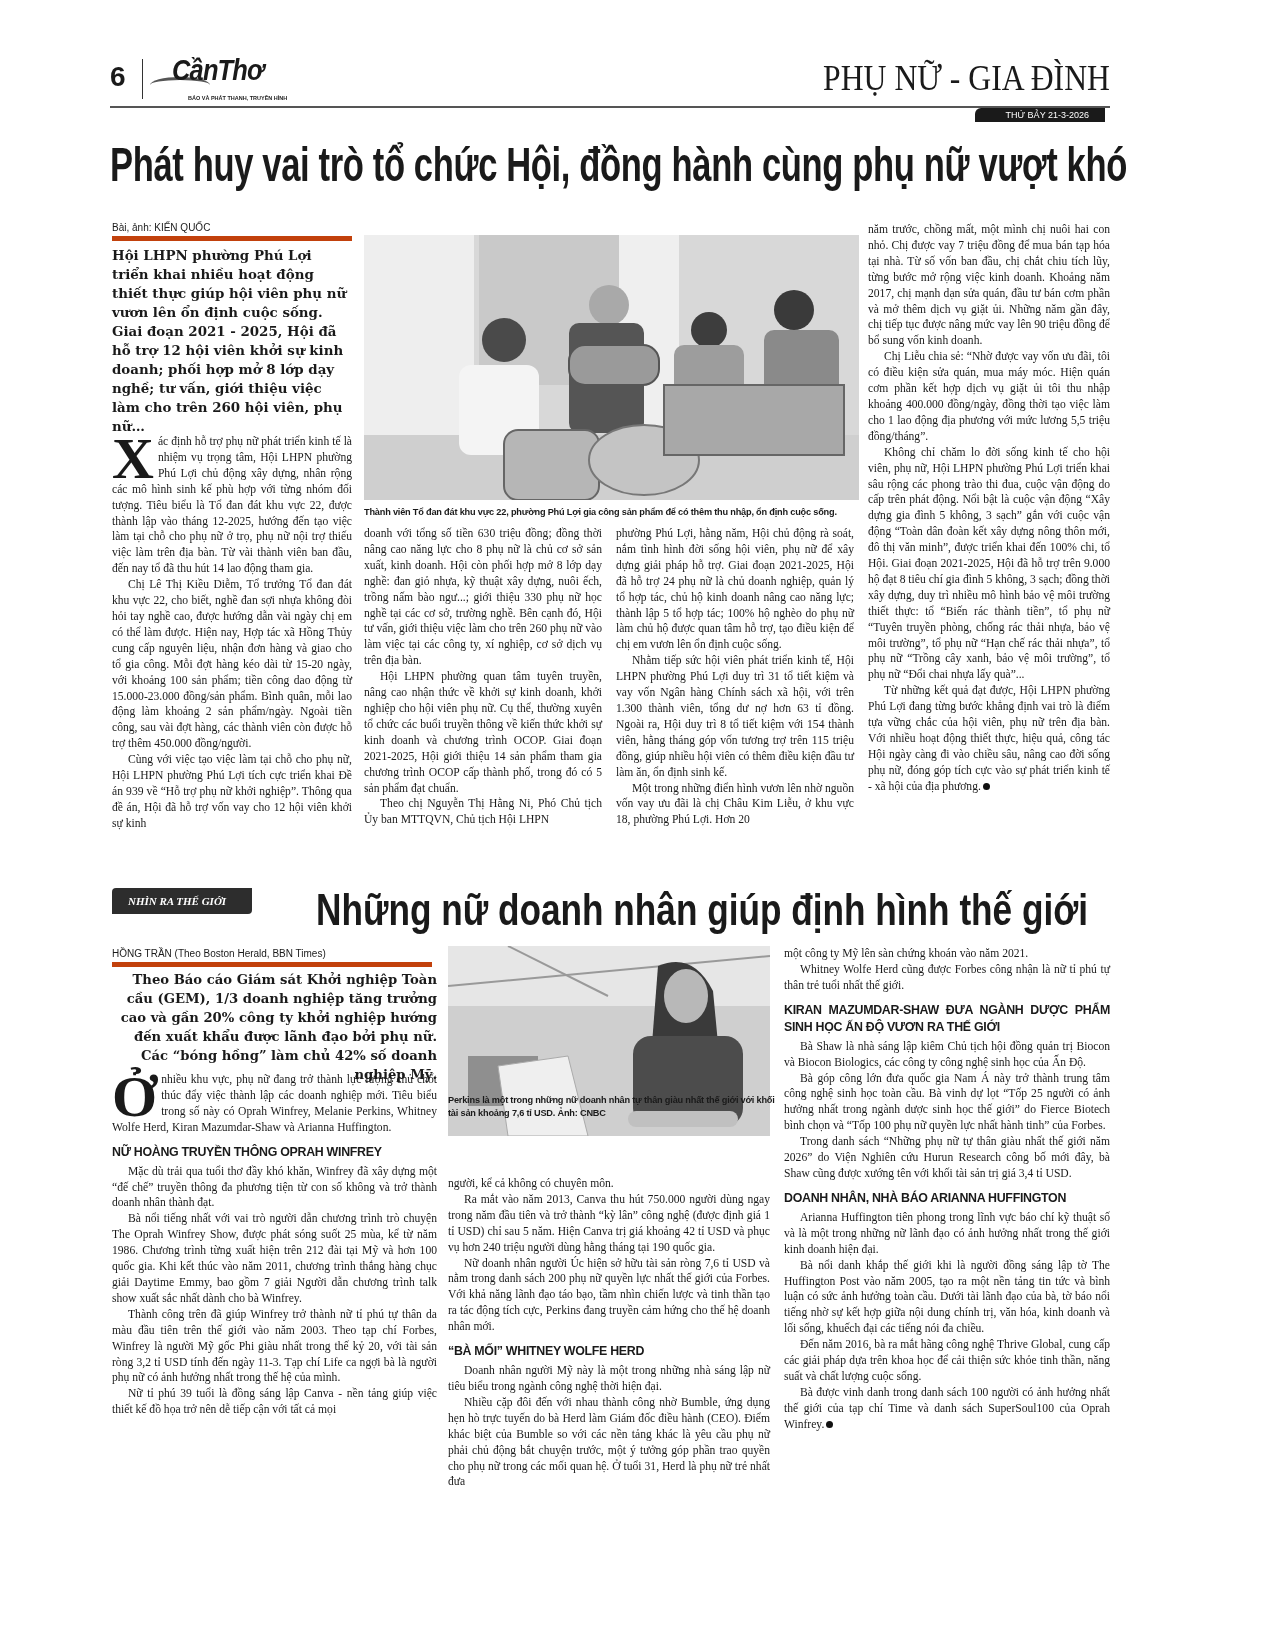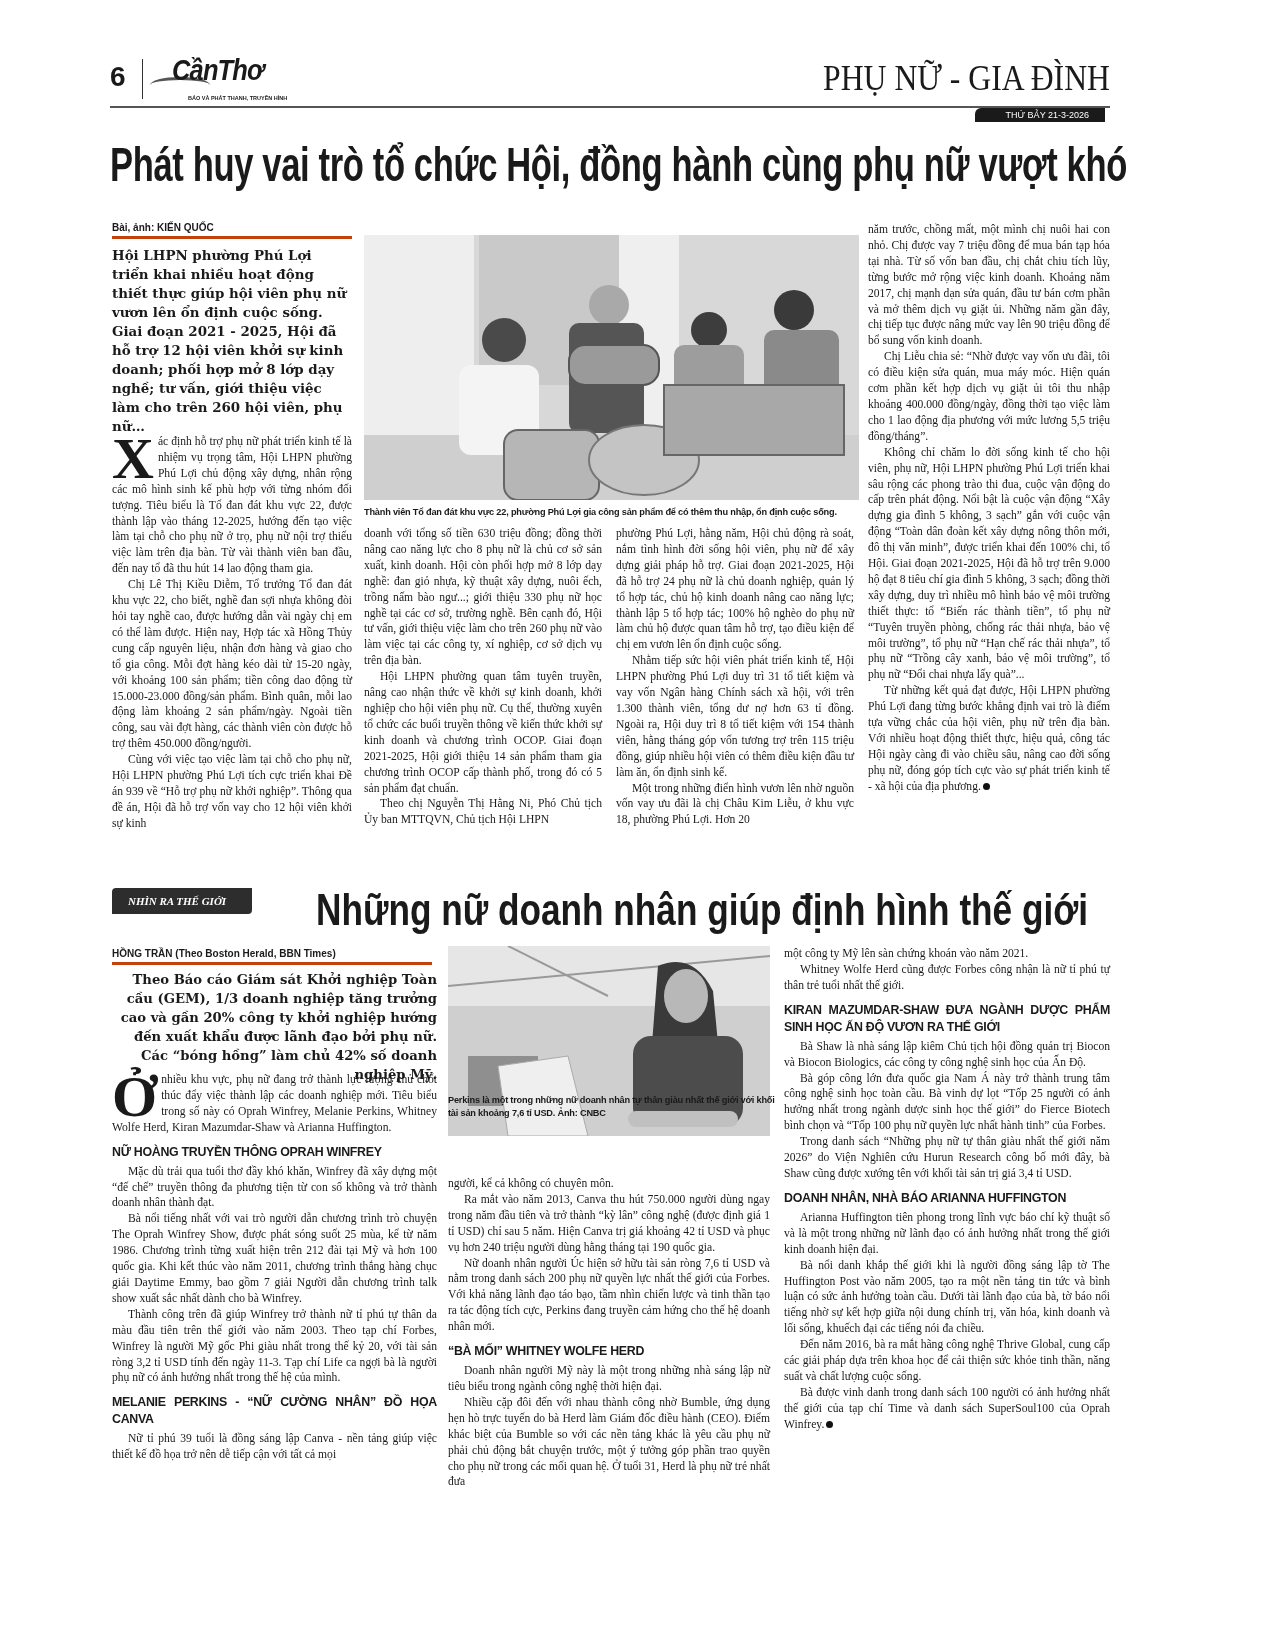--- a/index.html
+++ b/index.html
@@ -12,21 +12,21 @@
   .logo { position: absolute; left: 40px; top: 0; width: 140px; height: 50px; }
   .logo-name { position: absolute; left: 22px; top: -2px; font-family: "Liberation Sans", sans-serif; font-weight: 700; font-style: italic; font-size: 30px; letter-spacing: -1px; transform: scaleX(0.85); transform-origin: left; }
   .logo-swoosh { position: absolute; left: 0; top: 22px; width: 60px; height: 16px; border-top: 3px solid #555; border-radius: 50% 50% 0 0; }
   .logo-sub { position: absolute; left: 38px; top: 40px; font-family: "Liberation Sans", sans-serif; font-size: 5.5px; font-weight: 700; white-space: nowrap; }
   .section-title { position: absolute; right: 0; top: 2px; font-family: "Liberation Serif", serif; font-size: 36px; transform: scaleX(0.88); transform-origin: right; white-space: nowrap; }
   .mast-rule { position: absolute; left: 110px; top: 106px; width: 1000px; height: 2px; background: #555; }
   .date-badge { position: absolute; left: 975px; top: 108px; width: 130px; height: 14px; background: #1a1a1a; color: #fff; font-family: "Liberation Sans", sans-serif; font-size: 9px; text-align: right; padding-right: 16px; line-height: 14px; border-radius: 6px 0 0 0; }
 
   .headline { position: absolute; left: 110px; top: 135px; width: 1000px; font-family: "Liberation Sans", sans-serif; font-weight: 700; font-size: 48px; line-height: 60px; white-space: nowrap; transform: scaleX(0.72); transform-origin: left; letter-spacing: -0.5px; }
 
-  .byline { position: absolute; font-family: "Liberation Sans", sans-serif; font-weight: 700; font-size: 10px; border-bottom: 3px solid #c2410c; padding-bottom: 3px; }
+  .byline { position: absolute; font-family: "Liberation Sans", sans-serif; font-weight: 400; font-size: 10px; border-bottom: 5px solid #c2410c; padding-bottom: 3px; }
   .lead { position: absolute; font-family: "DejaVu Serif", serif; font-weight: 700; font-size: 13.4px; line-height: 19px; }
 
   .col { position: absolute; font-family: "Liberation Serif", serif; font-size: 11.6px; line-height: 15.9px; text-align: justify; }
   .col p { text-indent: 16px; }
   .col p.noindent { text-indent: 0; }
   .dropcap { float: left; font-family: "Liberation Serif", serif; font-size: 58px; line-height: 46px; margin: 2px 4px -2px 0; font-weight: 700; }
 
   .photo { position: absolute; background: #bdbdbd; overflow: hidden; }
   .caption { position: absolute; font-family: Liberation Sans, sans-serif; font-weight: 700; font-size: 9.2px; line-height: 13px; letter-spacing: -0.2px; }
 
@@ -110,21 +110,20 @@
 
 <div class="byline" style="left:112px; top:948px; width:320px;">HỒNG TRẦN (Theo Boston Herald, BBN Times)</div>
 <div class="lead" style="left:112px; top:970px; width:325px; font-size:13.2px;text-align:right;">Theo Báo cáo Giám sát Khởi nghiệp Toàn cầu (GEM), 1/3 doanh nghiệp tăng trưởng cao và gần 20% công ty khởi nghiệp hướng đến xuất khẩu được lãnh đạo bởi phụ nữ. Các “bóng hồng” làm chủ 42% số doanh nghiệp Mỹ.</div>
 
 <div class="col" style="left:112px; top:1072px; width:325px;">
   <p class="noindent"><span class="dropcap">Ở</span><span>nhiều khu vực, phụ nữ đang trở thành lực lượng chủ chốt thúc đẩy việc thành lập các doanh nghiệp mới. Tiêu biểu trong số này có Oprah Winfrey, Melanie Perkins, Whitney Wolfe Herd, Kiran Mazumdar-Shaw và Arianna Huffington.</span></p>
   <div class="subhead">NỮ HOÀNG TRUYỀN THÔNG OPRAH WINFREY</div>
   <p>Mặc dù trải qua tuổi thơ đầy khó khăn, Winfrey đã xây dựng một “đế chế” truyền thông đa phương tiện từ con số không và trở thành doanh nhân thành đạt.</p>
   <p>Bà nổi tiếng nhất với vai trò người dẫn chương trình trò chuyện The Oprah Winfrey Show, được phát sóng suốt 25 mùa, kể từ năm 1986. Chương trình từng xuất hiện trên 212 đài tại Mỹ và hơn 100 quốc gia. Khi kết thúc vào năm 2011, chương trình thắng hàng chục giải Daytime Emmy, bao gồm 7 giải Người dẫn chương trình talk show xuất sắc nhất dành cho bà Winfrey.</p>
   <p>Thành công trên đã giúp Winfrey trở thành nữ tỉ phú tự thân da màu đầu tiên trên thế giới vào năm 2003. Theo tạp chí Forbes, Winfrey là người Mỹ gốc Phi giàu nhất trong thế kỷ 20, với tài sản ròng 3,2 tỉ USD tính đến ngày 11-3. Tạp chí Life ca ngợi bà là người phụ nữ có ảnh hưởng nhất trong thế hệ của mình.</p>
-  <div class="subhead">MELANIE PERKINS - “NỮ CƯỜNG NHÂN” ĐỒ HỌA CANVA</div>
   <p>Nữ tỉ phú 39 tuổi là đồng sáng lập Canva - nền tảng giúp việc thiết kế đồ họa trở nên dễ tiếp cận với tất cả mọi</p>
 </div>
 
 <div class="photo" style="left:448px; top:946px; width:322px; height:190px;">
   <svg width="322" height="190" viewBox="0 0 322 190">
     <rect width="322" height="190" fill="#cfcfcf"></rect>
     <rect x="0" y="0" width="322" height="60" fill="#e6e6e6"></rect>
     <line x1="0" y1="40" x2="322" y2="10" stroke="#999" stroke-width="2"></line>
     <line x1="60" y1="0" x2="160" y2="50" stroke="#999" stroke-width="2"></line>
     <rect x="20" y="110" width="70" height="50" fill="#8f8f8f"></rect>

